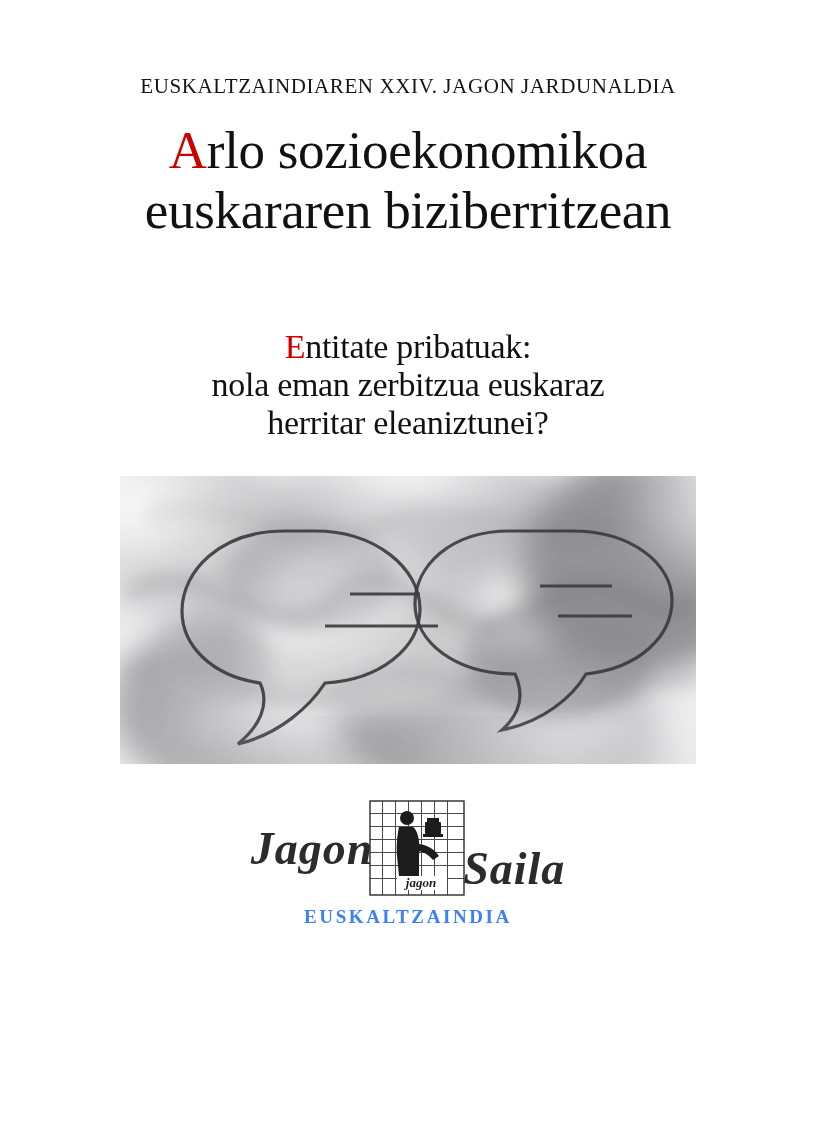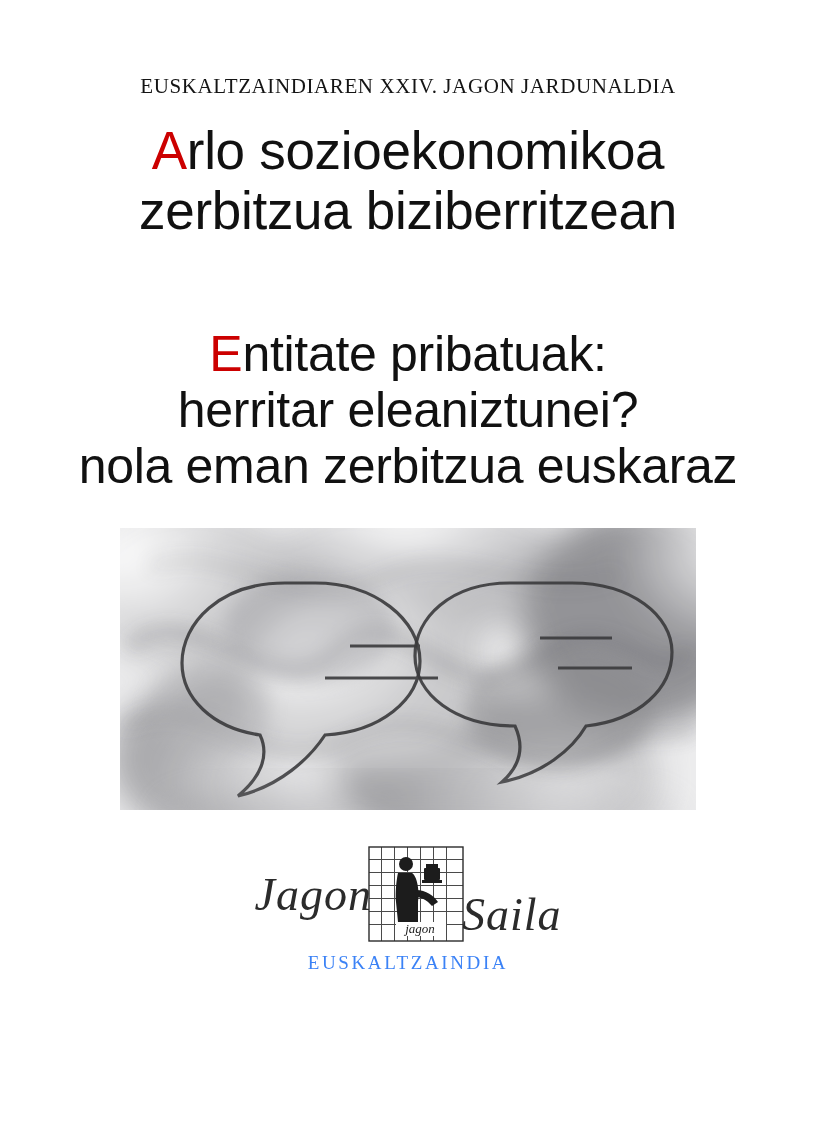--- a/index.html
+++ b/index.html
@@ -37,54 +37,55 @@
     line-height: 1.2;
     font-variant: small-caps;
   }
 
   .title-block {
     text-align: center;
     margin-top: 22px;
   }
 
   .title-line {
-    font-family: Liberation Sans, sans-serif;
+    font-family: Liberation Serif, serif;
     font-size: 53px;
     line-height: 1.12;
     color: #111111;
     letter-spacing: -0.3px;
     white-space: nowrap;
   }
 
   .drop {
     color: #cc0000;
   }
 
   .spacer-1 { height: 66px; }
 
   .title-line.small {
-    font-size: 50px;
+    font-size: 34px;
   }
 
   .art {
     margin-top: 34px;
     width: 576px;
     height: 288px;
     position: relative;
     overflow: hidden;
     background: #e9e9ea;
   }
 
   .art svg { display: block; }
 
   .logo-block {
     margin-top: 38px;
     display: flex;
     flex-direction: column;
     align-items: center;
+    font-weight: bold;
   }
 
   .logo-row {
     display: flex;
     align-items: center;
     justify-content: center;
     height: 92px;
   }
 
   .logo-word {
@@ -119,36 +120,36 @@
 
 <div class="page">
 
   <div class="eyebrow">EUSKALTZAINDIAREN XXIV. JAGON JARDUNALDIA</div>
 
   <div class="title-block">
     <div class="title-line">
       <span class="drop">A</span><span>rlo sozioekonomikoa</span>
     </div>
     <div class="title-line">
-      <span>zerbitzua biziberritzean</span>
+      <span>euskararen biziberritzean</span>
     </div>
   </div>
 
   <div class="spacer-1"></div>
 
 
   <div class="title-block">
     <div class="title-line small">
       <span class="drop">E</span><span>ntitate pribatuak:</span>
     </div>
     <div class="title-line small">
+      <span>nola eman zerbitzua euskaraz</span>
+    </div>
+    <div class="title-line small">
       <span>herritar eleaniztunei?</span>
-    </div>
-    <div class="title-line small">
-      <span>nola eman zerbitzua euskaraz</span>
     </div>
   </div>
 
   <div class="art">
     <svg width="576" height="288" viewBox="0 0 576 288">
       <defs>
         <radialGradient id="b1" cx="20%" cy="30%" r="60%">
           <stop offset="0%" stop-color="#ffffff"></stop>
           <stop offset="100%" stop-color="#c9c9cb"></stop>
         </radialGradient>

